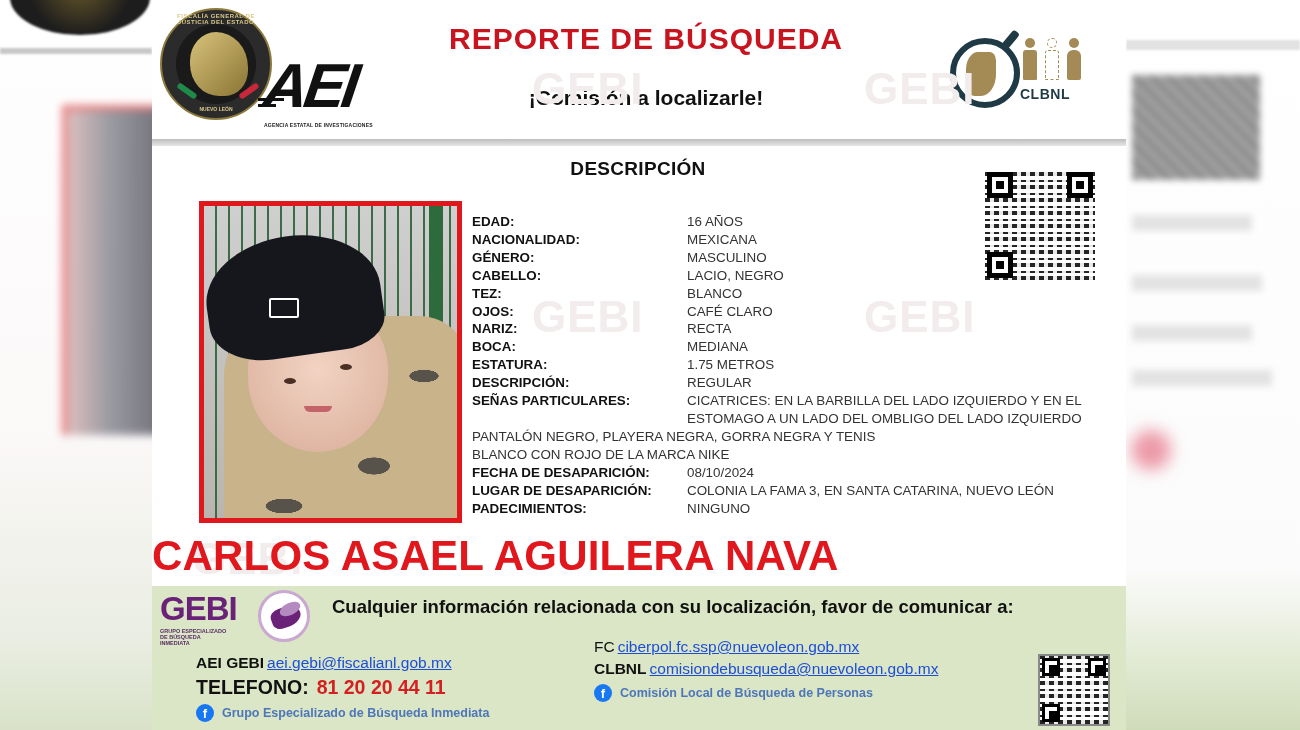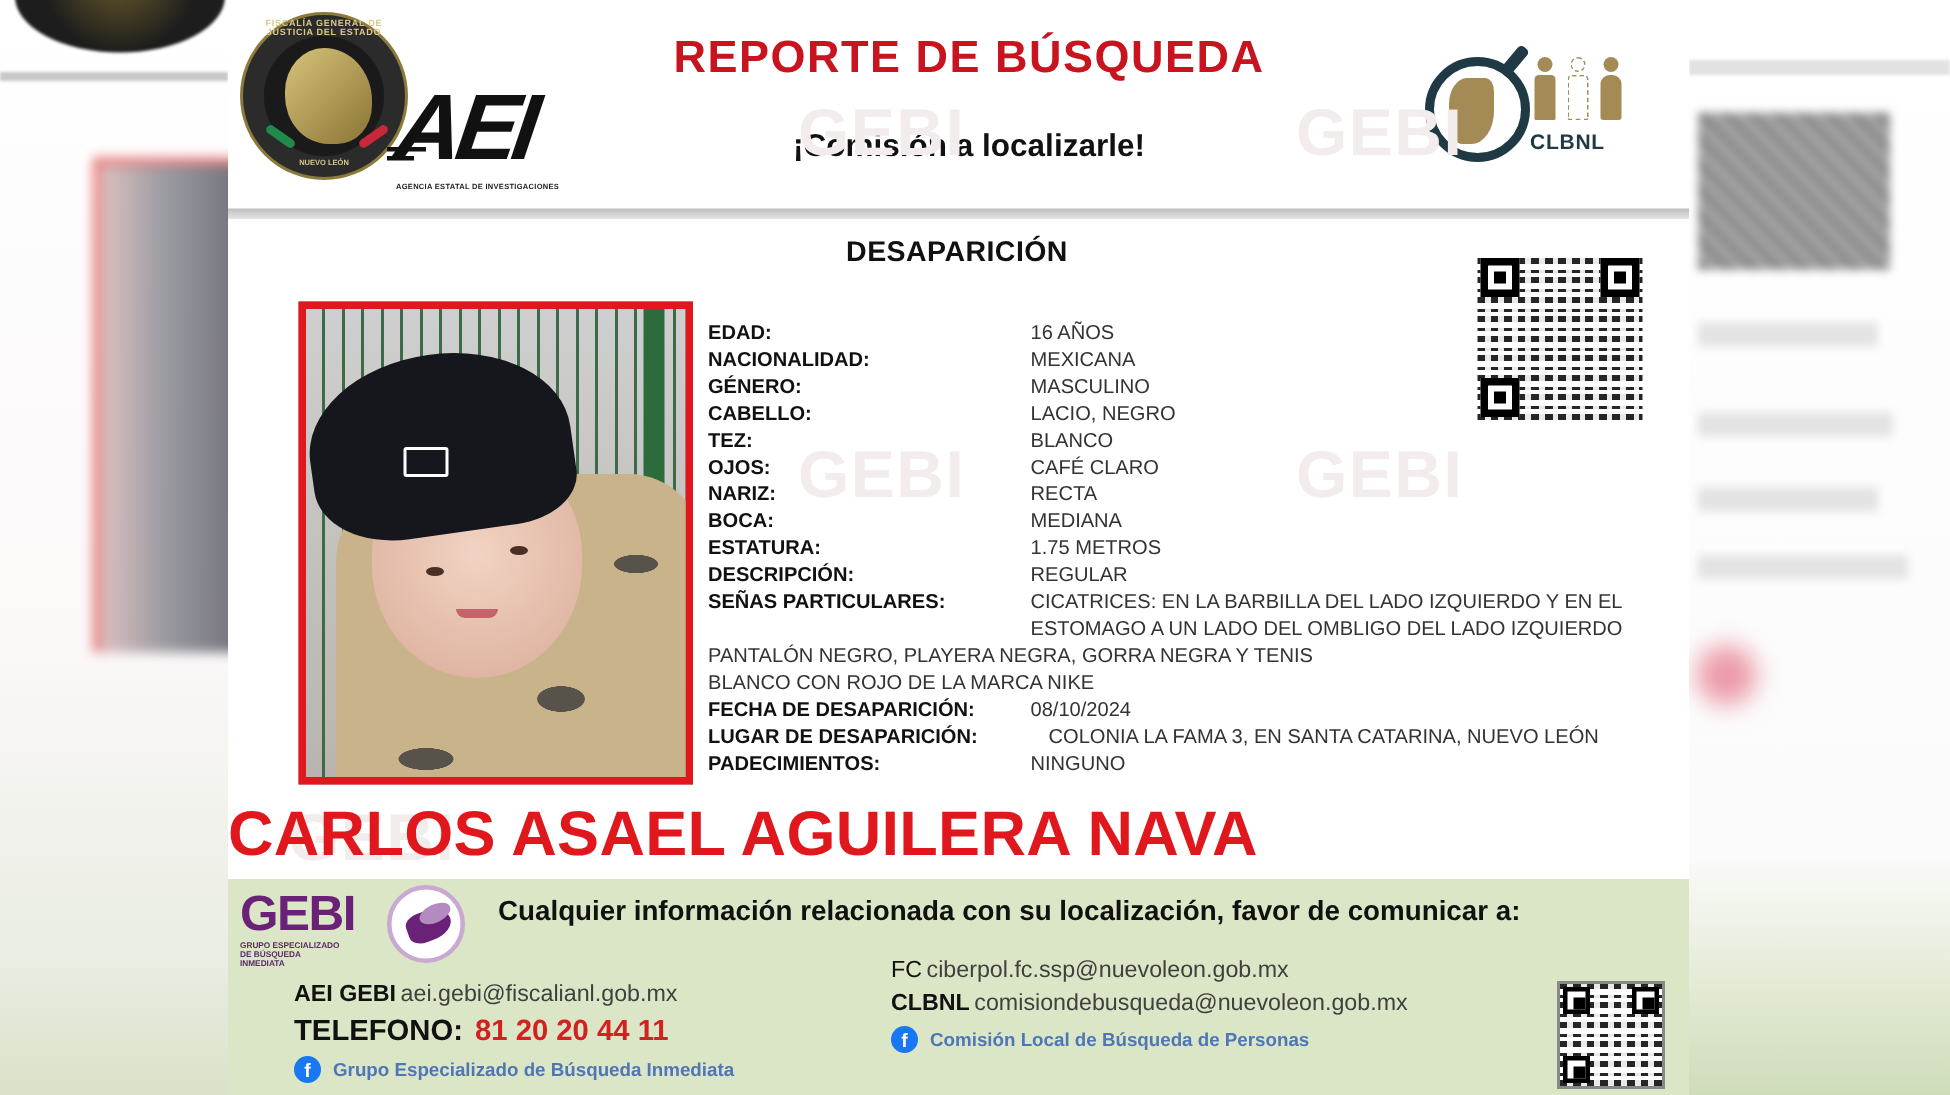--- a/index.html
+++ b/index.html
@@ -93,21 +93,21 @@
   .gebi-logo .hand { position: absolute; left: 10px; top: 14px; width: 30px; height: 20px; border-radius: 40% 60% 60% 40%; background: #6a2279; transform: rotate(-20deg); }
   .gebi-logo .hand2 { position: absolute; left: 18px; top: 10px; width: 22px; height: 12px; border-radius: 50%; background: #b48bc0; transform: rotate(-25deg); }
 
   .contact-msg { position: absolute; left: 180px; top: 10px; font-size: 18.5px; font-weight: bold; color: #111; white-space: nowrap; }
 
   .c-left { position: absolute; left: 44px; top: 68px; width: 380px; }
   .c-right { position: absolute; left: 442px; top: 52px; width: 420px; }
   .c-line { font-size: 15.5px; color: #111; white-space: nowrap; height: 22px; }
   .c-line .org { font-weight: bold; margin-right: 3px; }
   .c-line .org.light { font-weight: normal; }
-  .c-line a { color: #404040; }
+  .c-line a { color: #1d4ed8; text-decoration: underline; }
   .phone { font-size: 19.5px; font-weight: bold; color: #111; white-space: nowrap; height: 26px; }
   .phone .num { color: #d42020; margin-left: 8px; }
   .fb { display: flex; align-items: center; font-size: 12.5px; color: #4e76b8; font-weight: bold; margin-top: 2px; white-space: nowrap; }
   .fb-icon { width: 18px; height: 18px; border-radius: 50%; background: #1877f2; color: #fff; font-size: 13px; font-weight: bold; text-align: center; line-height: 19px; margin-right: 8px; flex: none; }
 </style>
 </head>
 <body>
 
 <div class="bg-left">
   <div class="blur-seal"></div>
@@ -165,21 +165,21 @@
     </div>
   </div>
   <div class="header-bar"></div>
 
   <div class="wm" style="left:380px;top:64px;">GEBI</div>
   <div class="wm" style="left:712px;top:64px;">GEBI</div>
   <div class="wm" style="left:380px;top:292px;">GEBI</div>
   <div class="wm" style="left:712px;top:292px;">GEBI</div>
   <div class="wm" style="left:40px;top:534px;">GEBI</div>
 
-  <div class="section-title">DESAPARICIÓN</div>
+  <div class="section-title">DESCRIPCIÓN</div>
 
   <div class="photo">
     <div class="fence"></div>
     <div class="post"></div>
     <div class="shirt"></div>
     <div class="face"></div>
     <div class="eye" style="left:80px;top:172px;"></div>
     <div class="eye" style="left:136px;top:158px;"></div>
     <div class="mouth"></div>
     <div class="cap"></div>
@@ -233,21 +233,21 @@
       </div>
     <div class="drow">
         <span class="dvalue">PANTALÓN NEGRO, PLAYERA NEGRA, GORRA NEGRA Y TENIS BLANCO CON ROJO DE LA MARCA NIKE</span>
       </div>
     <div class="drow">
         <span class="dlabel">FECHA DE DESAPARICIÓN:</span>
         <span class="dvalue">08/10/2024</span>
       </div>
     <div class="drow">
         <span class="dlabel">LUGAR DE DESAPARICIÓN:</span>
-        <span class="dvalue" style="white-space:nowrap;margin-left:12px;">COLONIA LA FAMA 3, EN SANTA CATARINA, NUEVO LEÓN</span>
+        <span class="dvalue" style="white-space:nowrap;">COLONIA LA FAMA 3, EN SANTA CATARINA, NUEVO LEÓN</span>
       </div>
     <div class="drow">
         <span class="dlabel">PADECIMIENTOS:</span>
         <span class="dvalue">NINGUNO</span>
       </div>
   </div>
 
   <div class="qr" style="left:833px;top:170px;">
     <div class="mod"></div>
     <div class="fin" style="left:2px;top:2px;"></div>

